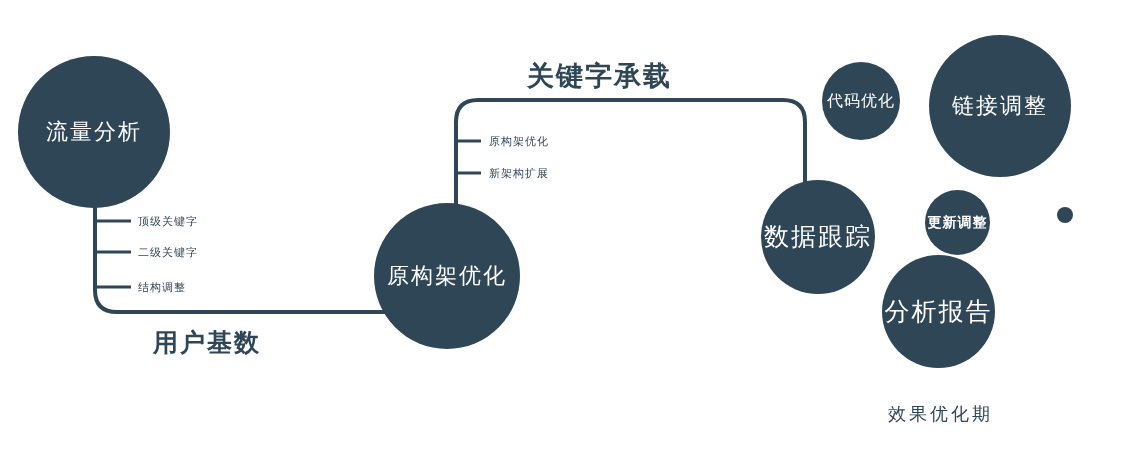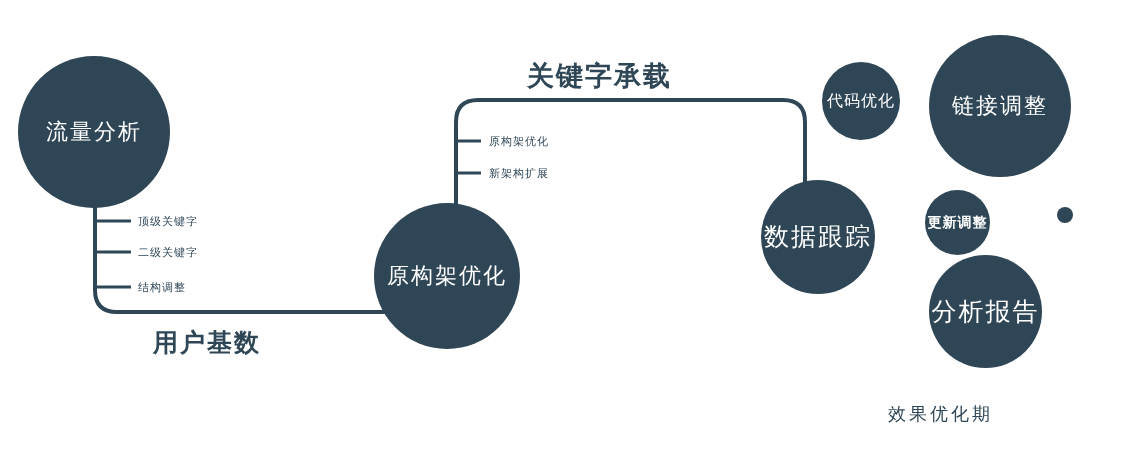--- a/index.html
+++ b/index.html
@@ -80,21 +80,21 @@
   <span>调整</span>
 </div>
 
 <div class="node node-xs" style="left:925px;top:190px;width:65px;height:65px;">
   <span>更新</span>
   <span>调整</span>
 </div>
 
 <div class="dot" style="left:1057px;top:207px;width:16px;height:16px;"></div>
 
-<div class="node node-md" style="left:929px;top:255px;width:113px;height:113px;">
+<div class="node node-md" style="left:882px;top:255px;width:113px;height:113px;">
   <span>分析</span>
   <span>报告</span>
 </div>
 
 <div class="branch-label" style="left:138px;top:221px;font-family:Liberation Serif, serif;">顶级关键字</div>
 <div class="branch-label" style="left:138px;top:252px;text-align:center;">二级关键字</div>
 <div class="branch-label" style="left:138px;top:287px;">结构调整</div>
 
 <div class="branch-label" style="left:489px;top:141px;">原构架优化</div>
 <div class="branch-label" style="left:489px;top:173px;">新架构扩展</div>

